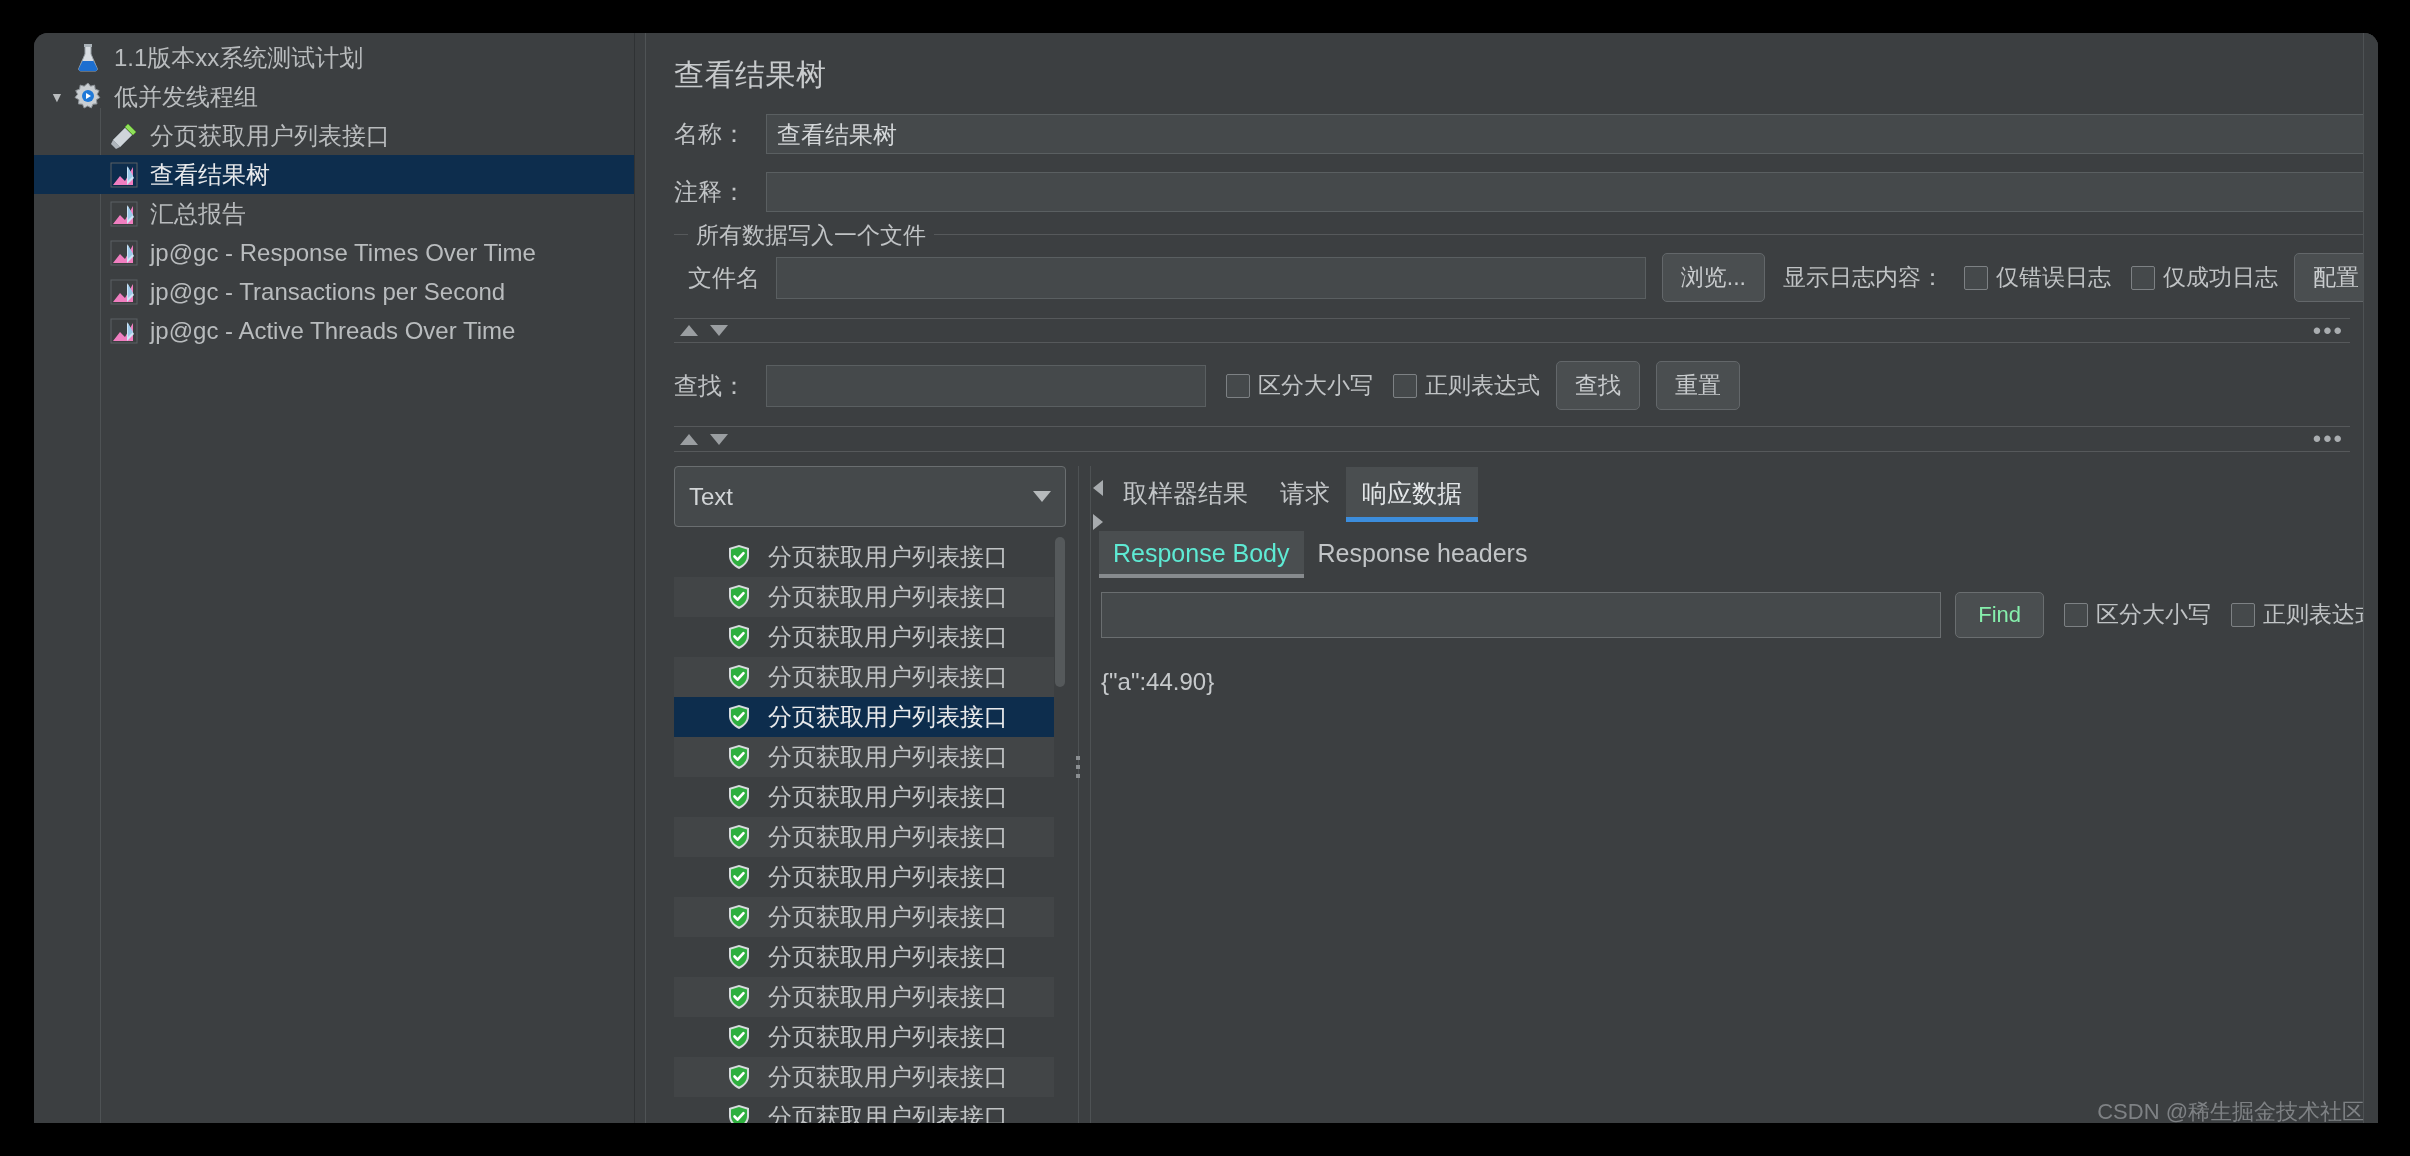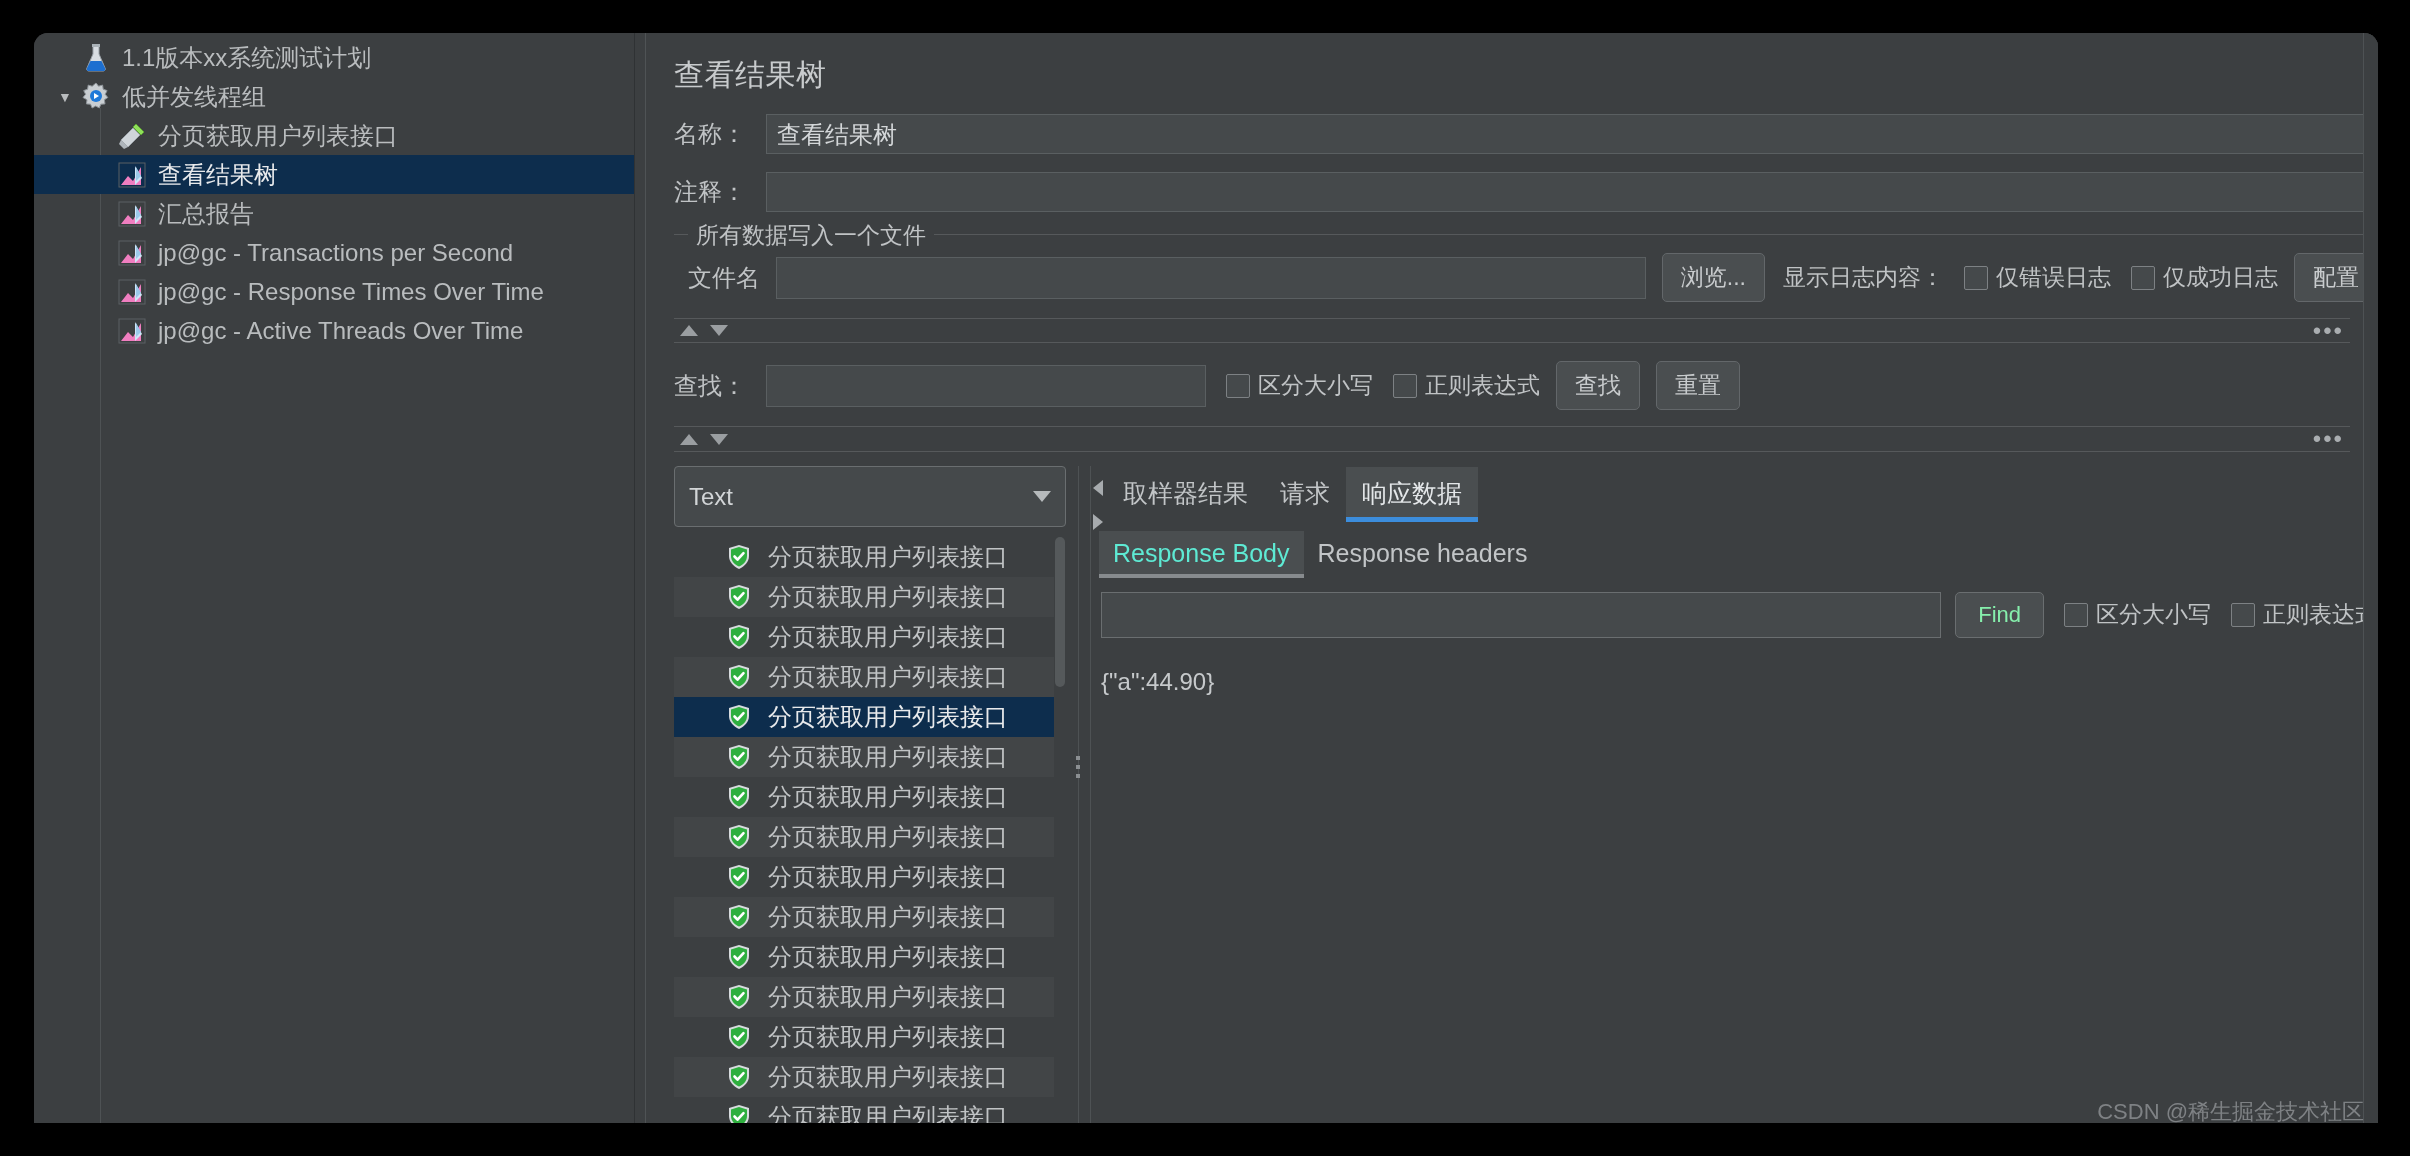--- a/index.html
+++ b/index.html
@@ -24,21 +24,21 @@
     width: 600px;
     background: #3c3f41;
     position: relative;
     flex: 0 0 600px;
   }
   .tree-list { padding-top: 5px; }
   .tree-row {
     display: flex;
     align-items: center;
     height: 39px;
-    padding-left: 16px;
+    padding-left: 8px;
     position: relative;
     color: #b9bcbe;
     font-size: 24px;
     white-space: nowrap;
   }
   .tree-row.selected {
     background: #0d2d4d;
     color: #e8eaec;
   }
   .tree-row .twisty {
@@ -505,32 +505,32 @@
         </div>
         <div class="tree-row">
           <span class="twisty"></span>
           <span class="indent" style="width: 36px;"></span>
           <span class="tree-icon"><svg width="32" height="32" viewBox="0 0 32 32">
               <rect x="3" y="4" width="26" height="24" fill="none" stroke="#5b6064"></rect>
               <path d="M5 26l7-9 5 5 8-14v18z" fill="#f07ec0"></path>
               <path d="M19 7l7 12-7 7z" fill="#cfe6f7"></path>
               <path d="M20 8l5 9-5 5z" fill="#9cc9ea"></path>
             </svg></span>
-          <span class="tree-label">jp@gc - Transactions per Second</span>
+          <span class="tree-label">jp@gc - Response Times Over Time</span>
         </div>
         <div class="tree-row">
           <span class="twisty"></span>
           <span class="indent" style="width: 36px;"></span>
           <span class="tree-icon"><svg width="32" height="32" viewBox="0 0 32 32">
               <rect x="3" y="4" width="26" height="24" fill="none" stroke="#5b6064"></rect>
               <path d="M5 26l7-9 5 5 8-14v18z" fill="#f07ec0"></path>
               <path d="M19 7l7 12-7 7z" fill="#cfe6f7"></path>
               <path d="M20 8l5 9-5 5z" fill="#9cc9ea"></path>
             </svg></span>
-          <span class="tree-label">jp@gc - Response Times Over Time</span>
+          <span class="tree-label">jp@gc - Transactions per Second</span>
         </div>
         <div class="tree-row">
           <span class="twisty"></span>
           <span class="indent" style="width: 36px;"></span>
           <span class="tree-icon"><svg width="32" height="32" viewBox="0 0 32 32">
               <rect x="3" y="4" width="26" height="24" fill="none" stroke="#5b6064"></rect>
               <path d="M5 26l7-9 5 5 8-14v18z" fill="#f07ec0"></path>
               <path d="M19 7l7 12-7 7z" fill="#cfe6f7"></path>
               <path d="M20 8l5 9-5 5z" fill="#9cc9ea"></path>
             </svg></span>

